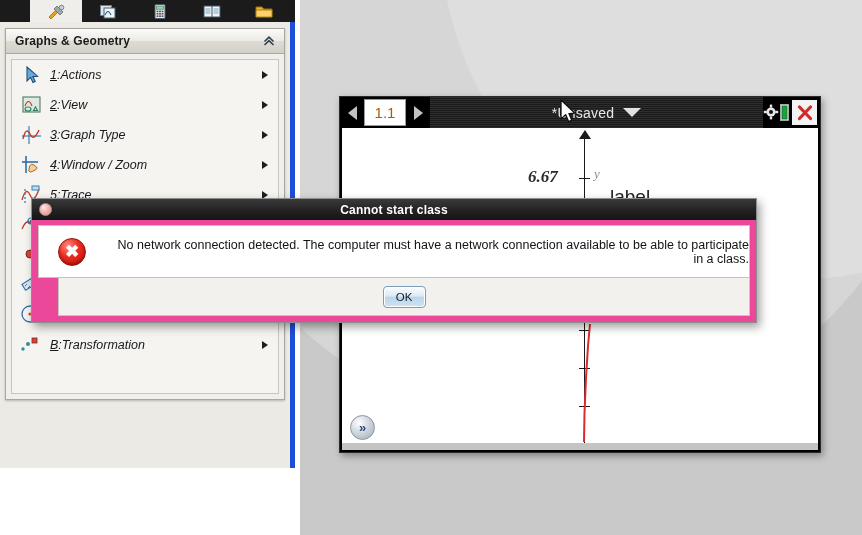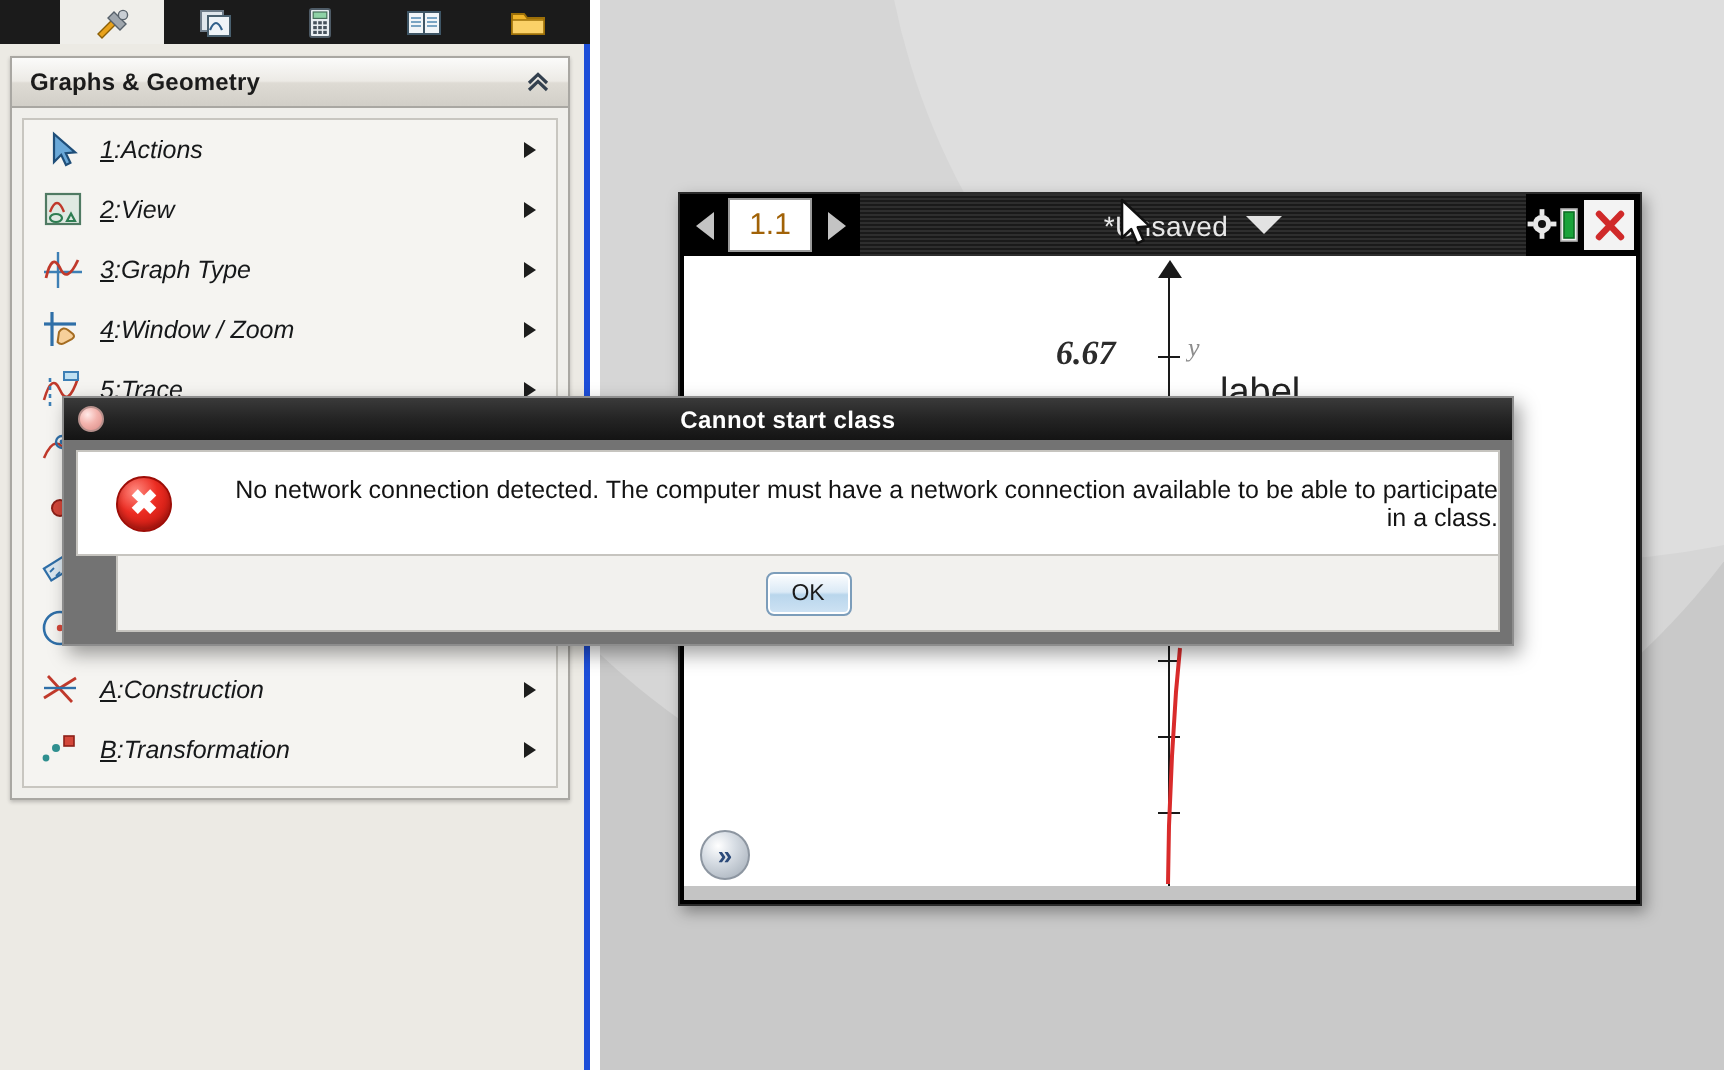--- a/index.html
+++ b/index.html
@@ -37,23 +37,23 @@
   .tb-spacer { width: 30px; background: #1b1b1b; }
   .tb-btn {
     width: 52px; display: flex; align-items: center; justify-content: center;
     background: #1b1b1b;
   }
   .tb-btn.active { background: #efeeea; }
   .tb-ico { width: 20px; height: 17px; position: relative; display:block; }
 
   
   .left-panel {
-    position: absolute; left: 0; top: 22px; width: 295px; height: 513px;
+    position: absolute; left: 0; top: 22px; width: 295px; height: 446px;
     background: #eceae4;
-    border-right: 3px solid #1d4ed8;
+    border-right: 5px solid #1d4ed8;
   }
   .menu-frame {
     position: absolute; left: 5px; top: 6px; width: 280px; height: 372px;
     background: #f0efeb;
     border: 1px solid #a9a7a2;
     box-shadow: 0 1px 2px rgba(0,0,0,.22);
   }
   .menu-header {
     position: relative; height: 25px;
     background: linear-gradient(to bottom,#fbfbfa 0%,#eceae5 48%,#dedbd4 52%,#d2cfc8 100%);
@@ -176,21 +176,21 @@
     color: #2d4b7a; font-size: 13px; font-weight: bold;
   }
   .doc-footer-strip {
     position: absolute; left: 0; right: 0; bottom: 0; height: 7px;
     background: #c4c4c4;
   }
 
   
   .dialog {
     position: absolute; left: 31px; top: 198px; width: 726px; height: 125px;
-    background: #737373;
+    background: #ec4899;
     border: 1px solid #8d8d8d;
     box-shadow: 3px 4px 9px rgba(0,0,0,.38);
   }
   .dlg-titlebar {
     position: relative; height: 21px;
     background: linear-gradient(to bottom,#3a3a3a 0%,#242424 50%,#141414 100%);
     display: flex; align-items: center; justify-content: center;
   }
   .dlg-dot {
     position: absolute; left: 7px; top: 4px; width: 13px; height: 13px;
@@ -415,31 +415,20 @@
         <div class="menu-item">
           <span class="mi-icon">
             <svg width="28" height="24" viewBox="0 0 28 24">
               <circle cx="12" cy="11" r="8" fill="none" stroke="#2f6fa8" stroke-width="1.3"></circle>
               <circle cx="12" cy="11" r="1.6" fill="#d3473a"></circle>
             </svg>
           </span>
           <span class="mi-label"></span>
         </div>
 
-        <div class="menu-item">
-          <span class="mi-icon">
-            <svg width="28" height="24" viewBox="0 0 28 24">
-              <line x1="4" y1="16" x2="20" y2="6" stroke="#c0392b" stroke-width="1.4"></line>
-              <line x1="6" y1="5" x2="18" y2="18" stroke="#c0392b" stroke-width="1.4"></line>
-              <line x1="4" y1="11" x2="20" y2="11" stroke="#2f6fa8" stroke-width="1.2"></line>
-            </svg>
-          </span>
-          <span class="mi-label"><u>A</u>:<span>Construction</span></span>
-          <span class="mi-arrow"></span>
-        </div>
 
         <div class="menu-item">
           <span class="mi-icon">
             <svg width="28" height="24" viewBox="0 0 28 24">
               <circle cx="5" cy="16" r="1.7" fill="#2f8f8f"></circle>
               <circle cx="10" cy="11" r="2" fill="#2f8f8f"></circle>
               <rect x="14" y="5" width="5" height="5" fill="#d3473a" stroke="#8c2018" stroke-width="0.8"></rect>
             </svg>
           </span>
           <span class="mi-label"><u>B</u>:<span>Transformation</span></span>

